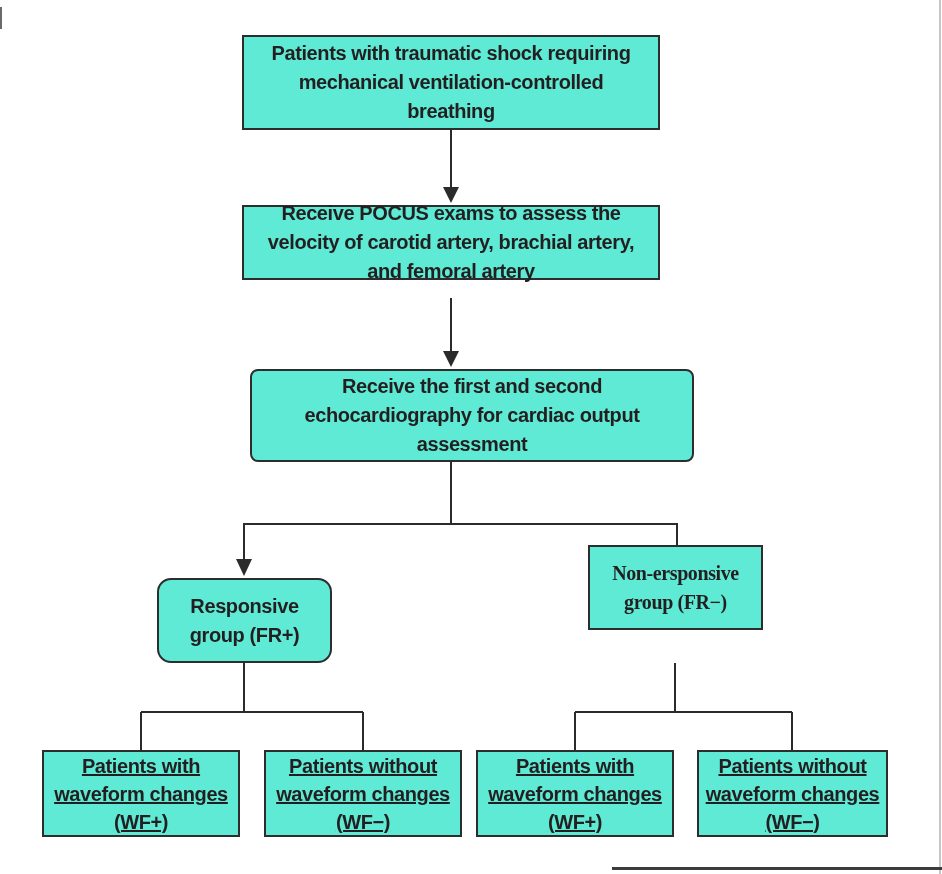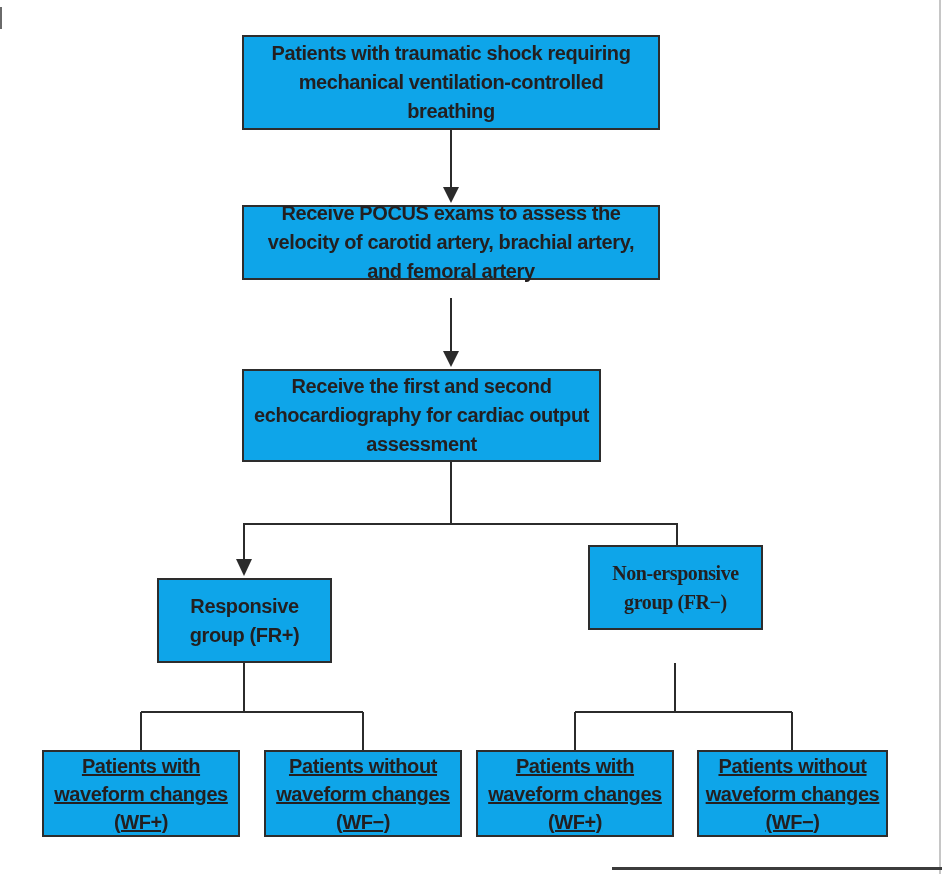--- a/index.html
+++ b/index.html
@@ -18,40 +18,40 @@
   .connectors {
     position: absolute;
     left: 0;
     top: 0;
     pointer-events: none;
   }
   .node {
     position: absolute;
     box-sizing: border-box;
     border: 2px solid #2d2d2d;
-    background: #0ea5e9;
+    background: #5eead4;
     display: flex;
     align-items: center;
     justify-content: center;
     text-align: center;
     color: #231f20;
     font-weight: 700;
     font-size: 20px;
     line-height: 29px;
     letter-spacing: -0.4px;
     white-space: pre-line;
     z-index: 2;
   }
   .node.small { line-height: 28px; text-decoration: underline; }
   
   .n-step1 { left: 242px; top: 35px;  width: 418px; height: 95px; }
   .n-step2 { left: 242px; top: 205px; width: 418px; height: 75px; }
-  .n-step3 { left: 242px; top: 369px; width: 359px; height: 93px; }
+  .n-step3 { left: 250px; top: 369px; width: 444px; height: 93px; border-radius: 8px; }
   
-  .n-resp    { left: 157px; top: 578px; width: 175px; height: 85px; }
+  .n-resp    { left: 157px; top: 578px; width: 175px; height: 85px; border-radius: 14px; }
   .n-nonresp { left: 588px; top: 545px; width: 175px; height: 85px; font-family: Liberation Serif, serif; }
   
   .n-c1 { left: 42px;  top: 750px; width: 198px; height: 87px; }
   .n-c2 { left: 264px; top: 750px; width: 198px; height: 87px; }
   .n-c3 { left: 476px; top: 750px; width: 198px; height: 87px; }
   .n-c4 { left: 697px; top: 750px; width: 191px; height: 87px; }
   
   .edge-right {
     position: absolute;
     right: 1px; top: 0;

